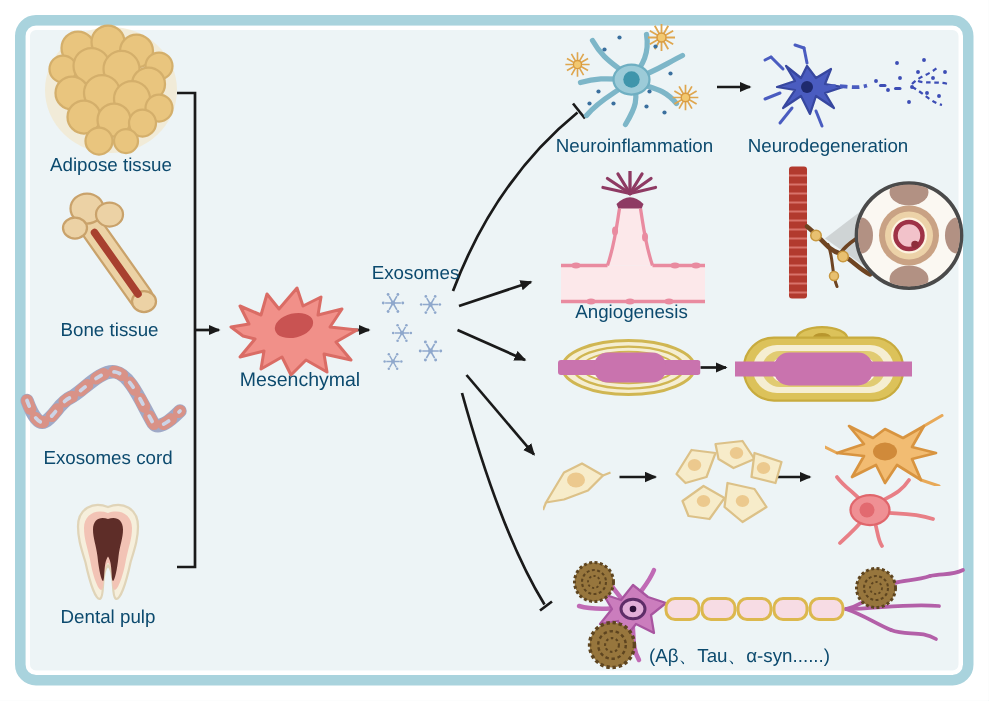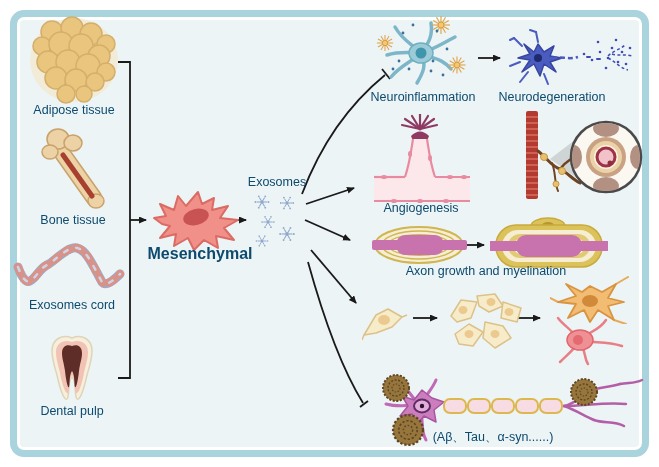--- a/index.html
+++ b/index.html
@@ -5,21 +5,21 @@
   html,body{margin:0;padding:0;background:#ffffff;}
   .stage{position:relative;width:659px;height:467px;background:#ffffff;
          font-family:"Liberation Sans",sans-serif;overflow:hidden;}
   .panel{position:absolute;left:10px;top:10px;width:639px;height:447px;
          background:#edf4f6;border:7px solid #a9d3dd;border-radius:14px;
          box-sizing:border-box;box-shadow:inset 0 0 0 3px #ffffff;}
   .icon{position:absolute;z-index:2;}
   .connectors{position:absolute;left:0;top:0;z-index:1;}
   .lbl{position:absolute;z-index:3;transform:translateX(-50%);
        font-size:12.5px;color:#0c4a6e;white-space:nowrap;text-align:center;line-height:1.18;}
-  .lbl.bold{font-weight:bold;font-size:16px;}
+  .lbl.bold{font-weight:normal;font-size:13px;}
 </style>
 </head>
 <body>
 
 <div class="stage">
   <div class="panel"></div>
 
   <svg class="connectors" width="659" height="467">
     <defs>
       <marker id="ah" markerWidth="10" markerHeight="10" refX="7" refY="3.5" orient="auto" markerUnits="userSpaceOnUse">
@@ -396,15 +396,14 @@
   <div class="lbl" style="left:72px;top:404px">Dental pulp</div>
 
   <div class="lbl bold" style="left:200px;top:245px">
     <div>Mesenchymal</div>
   </div>
   <div class="lbl" style="left:277px;top:175px">Exosomes</div>
 
   <div class="lbl" style="left:423px;top:90px">Neuroinflammation</div>
   <div class="lbl" style="left:552px;top:90px">Neurodegeneration</div>
   <div class="lbl" style="left:421px;top:201px">Angiogenesis</div>
-  <div class="lbl" style="left:486px;top:264px">Axon growth and myelination</div>
   <div class="lbl" style="left:493px;top:430px">(Aβ、Tau、α-syn......)</div>
 </div>
 
 </body></html>

